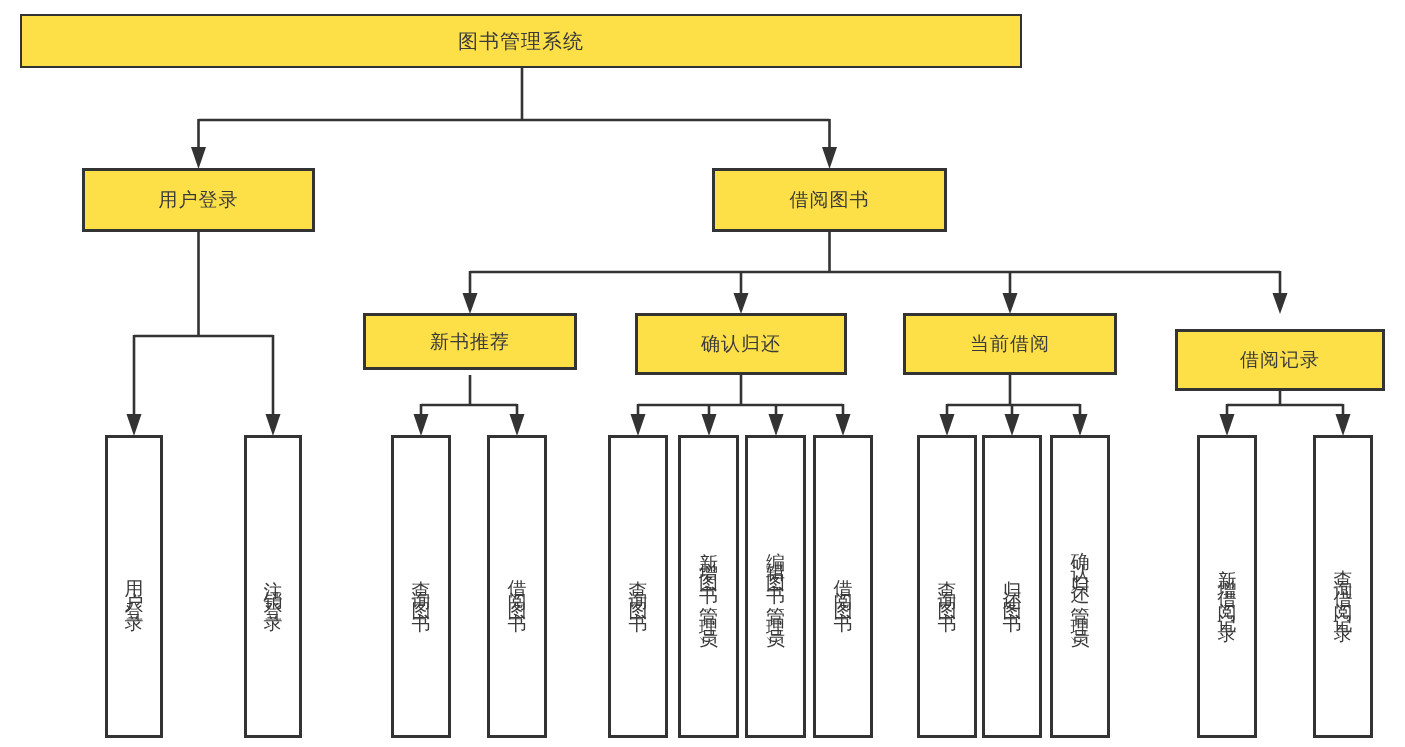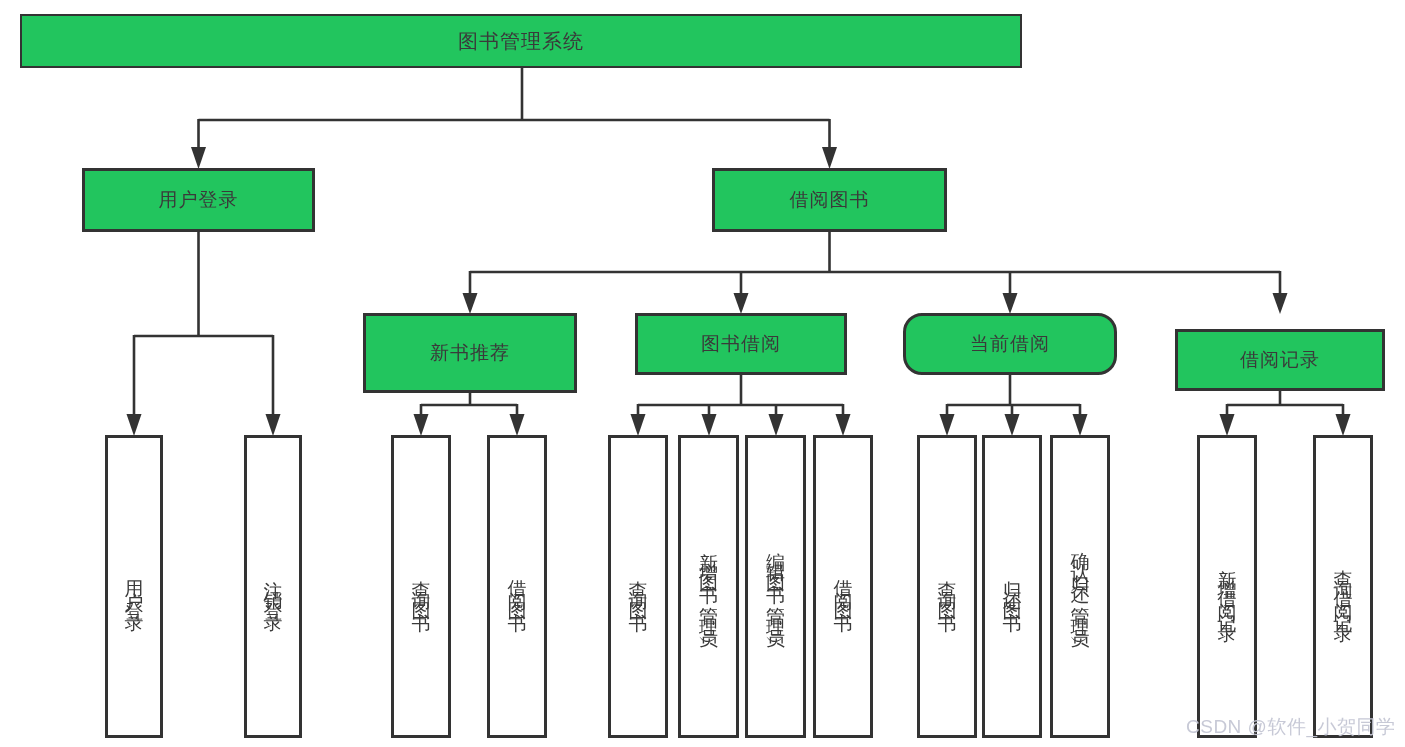--- a/index.html
+++ b/index.html
@@ -8,21 +8,21 @@
     width:1405px; height:747px;
     background:#ffffff;
     font-family:"Liberation Sans", "DejaVu Sans", sans-serif;
     overflow:hidden;
   }
   #connectors { position:absolute; left:0; top:0; width:1405px; height:747px; }
   .hbox {
     position:absolute;
     box-sizing:border-box;
     border:3px solid #333333;
-    background:#22c55e;
+    background:#fde047;
     display:flex; align-items:center; justify-content:center;
     color:#3a3a3a;
     font-size:19px;
     letter-spacing:1px;
     z-index:2;
   }
   .hbox.root { border-width:2.5px; font-size:20px; }
   .vbox {
     position:absolute;
     box-sizing:border-box;
@@ -122,23 +122,23 @@
       <polygon points="1219.5,414 1234.5,414 1227,436"></polygon>
       <polygon points="1335.5,414 1350.5,414 1343,436"></polygon>
     </g>
   </svg>
 
   <div class="hbox root" style="left:20px; top:14px; width:1002px; height:54px;">图书管理系统</div>
 
   <div class="hbox" style="left:82px; top:168px; width:233px; height:64px;">用户登录</div>
   <div class="hbox" style="left:712px; top:168px; width:235px; height:64px;">借阅图书</div>
 
-  <div class="hbox" style="left:363px; top:313px; width:214px; height:80px;">新书推荐</div>
-  <div class="hbox" style="left:635px; top:313px; width:212px; height:62px;">图书借阅</div>
-  <div class="hbox" style="left:903px; top:313px; width:214px; height:62px;border-radius:19px;">当前借阅</div>
+  <div class="hbox" style="left:363px; top:313px; width:214px; height:57px;">新书推荐</div>
+  <div class="hbox" style="left:635px; top:313px; width:212px; height:62px;">确认归还</div>
+  <div class="hbox" style="left:903px; top:313px; width:214px; height:62px;">当前借阅</div>
   <div class="hbox" style="left:1175px; top:313px; width:210px; height:62px;margin-top:16px;">借阅记录</div>
 
   <div class="vbox" style="left:105px; top:435px; width:58px; height:303px;">
     <span>用户登录</span>
   </div>
   <div class="vbox" style="left:244px; top:435px; width:58px; height:303px;">
     <span>注销登录</span>
   </div>
 
   <div class="vbox" style="left:391px; top:435px; width:60px; height:303px;">
@@ -171,15 +171,14 @@
     <span>确认归还（管理员）</span>
   </div>
 
   <div class="vbox" style="left:1197px; top:435px; width:60px; height:303px;">
     <span>新增借阅记录</span>
   </div>
   <div class="vbox" style="left:1313px; top:435px; width:60px; height:303px;">
     <span>查询借阅记录</span>
   </div>
 
-  <div id="watermark">CSDN @软件_小贺同学</div>
 
 </div>
 
 </body></html>

